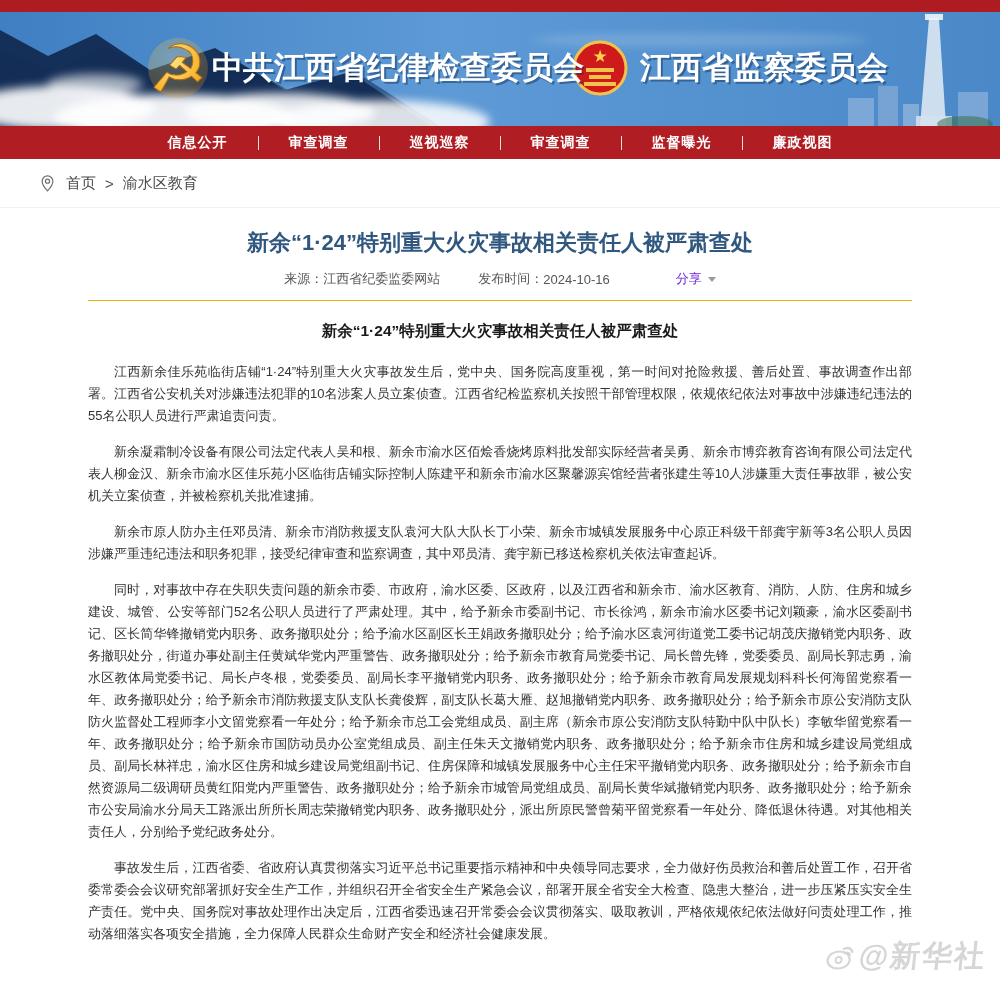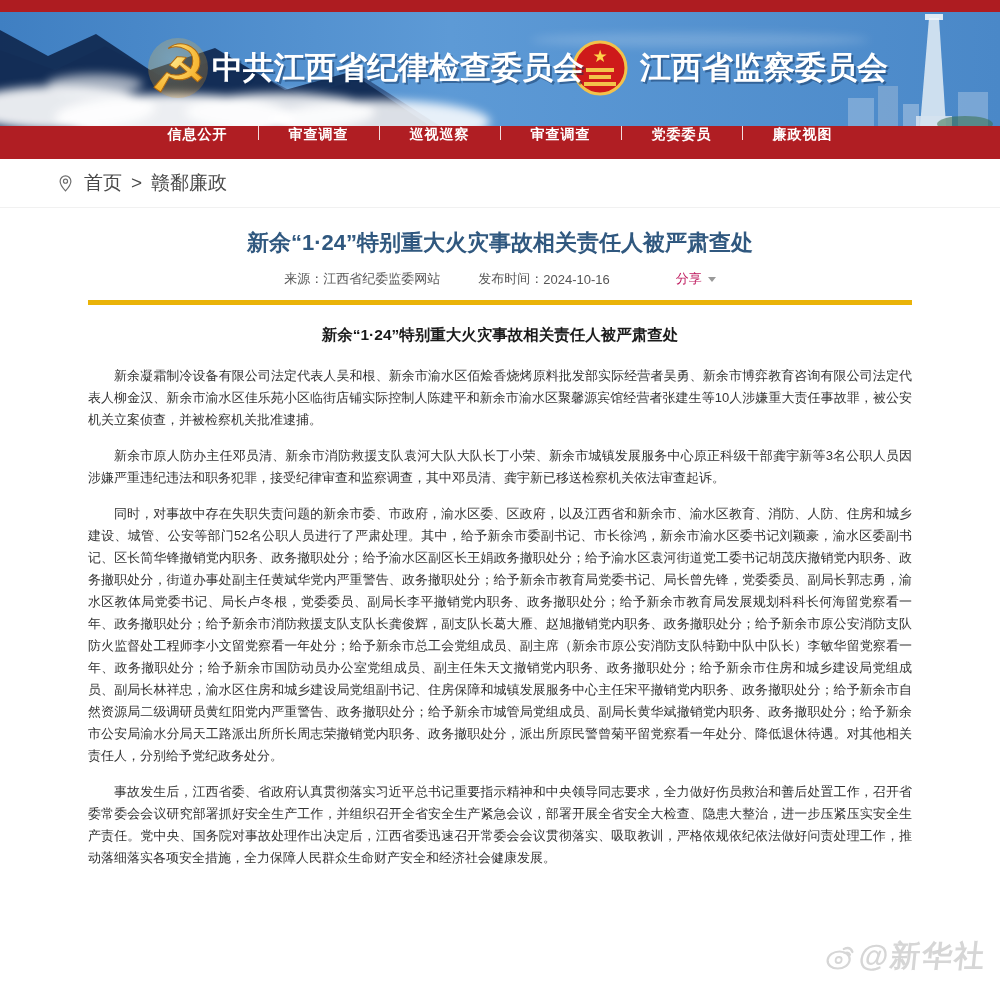--- a/index.html
+++ b/index.html
@@ -7,47 +7,47 @@
     width:1000px;height:984px;position:relative;overflow:hidden;
     background:#ffffff;
     font-family:"Liberation Sans","DejaVu Sans",sans-serif;
   }
   
   .top-strip{height:12px;background:#ae1c21;}
   
   .banner{height:114px;position:relative;overflow:hidden;}
   .banner svg{display:block;}
   
-  .nav{height:33px;background:#b01e23;display:flex;align-items:flex-start;justify-content:center;}
+  .nav{height:33px;background:#b01e23;display:flex;align-items:center;justify-content:center;}
   .nav-item{
     color:#ffffff;font-weight:bold;font-size:14px;letter-spacing:1px;
     padding:0 30px;cursor:pointer;white-space:nowrap;
   }
   .nav-sep{width:1px;height:14px;background:rgba(255,255,255,.85);}
   
   .breadcrumb{
     height:48px;display:flex;align-items:center;gap:9px;
-    padding-left:56px;font-size:19px;color:#4a4a4a;
+    padding-left:38px;font-size:15px;color:#4a4a4a;
     border-bottom:1px solid #f1f1f1;
   }
   .breadcrumb .crumb{cursor:pointer;}
   .pin{width:19px;height:19px;flex:0 0 auto;}
   
   .article{padding:0 88px;}
   .page-title{
     margin-top:20px;text-align:center;color:#30587f;
     font-size:22px;font-weight:bold;line-height:30px;
   }
   .meta{
     margin-top:12px;display:flex;justify-content:center;align-items:center;
     gap:38px;font-size:13px;color:#555;height:18px;
-    padding-bottom:12px;border-bottom:5px solid #eab308;
+    padding-bottom:12px;border-bottom:1px solid #eab308;
   }
   .meta .grp{display:flex;align-items:center;}
-  .share{display:flex;align-items:center;gap:6px;cursor:pointer;margin-left:28px;color:#be185d;}
+  .share{display:flex;align-items:center;gap:6px;cursor:pointer;margin-left:28px;color:#6d28d9;}
   .caret{width:0;height:0;border-left:4px solid transparent;border-right:4px solid transparent;border-top:5px solid #9a9a9a;}
   .subtitles{margin-top:14px;}
   .subtitle{
     text-align:center;font-weight:bold;color:#1a1a1a;
     font-size:15.5px;line-height:32px;
   }
   .para{
     font-size:13px;line-height:22px;color:#333;
     text-align:justify;text-indent:2em;margin:14px 0 0 0;
   }
@@ -131,33 +131,33 @@
 
 <div class="nav">
   <div class="nav-item">信息公开</div>
   <div class="nav-sep"></div>
   <div class="nav-item">审查调查</div>
   <div class="nav-sep"></div>
   <div class="nav-item">巡视巡察</div>
   <div class="nav-sep"></div>
   <div class="nav-item">审查调查</div>
   <div class="nav-sep"></div>
-  <div class="nav-item">党委委员</div>
+  <div class="nav-item">监督曝光</div>
   <div class="nav-sep"></div>
   <div class="nav-item">廉政视图</div>
 </div>
 
 <div class="breadcrumb">
   <svg class="pin" viewBox="0 0 24 24">
     <path d="M12 2.4C8.2 2.4 5.2 5.4 5.2 9.1c0 4.9 6.8 12.3 6.8 12.3s6.8-7.4 6.8-12.3c0-3.7-3-6.7-6.8-6.7z" fill="none" stroke="#6d6d6d" stroke-width="1.5"></path>
     <circle cx="12" cy="9.1" r="2.6" fill="none" stroke="#6d6d6d" stroke-width="1.5"></circle>
   </svg>
   <span class="crumb">首页</span>
   <span>&gt;</span>
-  <span class="crumb">赣鄱廉政</span>
+  <span class="crumb">渝水区教育</span>
 </div>
 
 <div class="article">
   <div class="page-title">新余“1·24”特别重大火灾事故相关责任人被严肃查处</div>
 
   <div class="meta">
     <span class="grp">
       <span>来源：</span>
       <span>江西省纪委监委网站</span>
     </span>
@@ -168,20 +168,21 @@
     <span class="share">
       <span>分享</span>
       <span class="caret"></span>
     </span>
   </div>
 
   <div class="subtitles">
     <div class="subtitle">新余“1·24”特别重大火灾事故相关责任人被严肃查处</div>
   </div>
 
+  <p class="para">江西新余佳乐苑临街店铺“1·24”特别重大火灾事故发生后，党中央、国务院高度重视，第一时间对抢险救援、善后处置、事故调查作出部署。江西省公安机关对涉嫌违法犯罪的10名涉案人员立案侦查。江西省纪检监察机关按照干部管理权限，依规依纪依法对事故中涉嫌违纪违法的55名公职人员进行严肃追责问责。</p>
   <p class="para">新余凝霜制冷设备有限公司法定代表人吴和根、新余市渝水区佰烩香烧烤原料批发部实际经营者吴勇、新余市博弈教育咨询有限公司法定代表人柳金汉、新余市渝水区佳乐苑小区临街店铺实际控制人陈建平和新余市渝水区聚馨源宾馆经营者张建生等10人涉嫌重大责任事故罪，被公安机关立案侦查，并被检察机关批准逮捕。</p>
   <p class="para">新余市原人防办主任邓员清、新余市消防救援支队袁河大队大队长丁小荣、新余市城镇发展服务中心原正科级干部龚宇新等3名公职人员因涉嫌严重违纪违法和职务犯罪，接受纪律审查和监察调查，其中邓员清、龚宇新已移送检察机关依法审查起诉。</p>
   <p class="para">同时，对事故中存在失职失责问题的新余市委、市政府，渝水区委、区政府，以及江西省和新余市、渝水区教育、消防、人防、住房和城乡建设、城管、公安等部门52名公职人员进行了严肃处理。其中，给予新余市委副书记、市长徐鸿，新余市渝水区委书记刘颖豪，渝水区委副书记、区长简华锋撤销党内职务、政务撤职处分；给予渝水区副区长王娟政务撤职处分；给予渝水区袁河街道党工委书记胡茂庆撤销党内职务、政务撤职处分，街道办事处副主任黄斌华党内严重警告、政务撤职处分；给予新余市教育局党委书记、局长曾先锋，党委委员、副局长郭志勇，渝水区教体局党委书记、局长卢冬根，党委委员、副局长李平撤销党内职务、政务撤职处分；给予新余市教育局发展规划科科长何海留党察看一年、政务撤职处分；给予新余市消防救援支队支队长龚俊辉，副支队长葛大雁、赵旭撤销党内职务、政务撤职处分；给予新余市原公安消防支队防火监督处工程师李小文留党察看一年处分；给予新余市总工会党组成员、副主席（新余市原公安消防支队特勤中队中队长）李敏华留党察看一年、政务撤职处分；给予新余市国防动员办公室党组成员、副主任朱天文撤销党内职务、政务撤职处分；给予新余市住房和城乡建设局党组成员、副局长林祥忠，渝水区住房和城乡建设局党组副书记、住房保障和城镇发展服务中心主任宋平撤销党内职务、政务撤职处分；给予新余市自然资源局二级调研员黄红阳党内严重警告、政务撤职处分；给予新余市城管局党组成员、副局长黄华斌撤销党内职务、政务撤职处分；给予新余市公安局渝水分局天工路派出所所长周志荣撤销党内职务、政务撤职处分，派出所原民警曾菊平留党察看一年处分、降低退休待遇。对其他相关责任人，分别给予党纪政务处分。</p>
   <p class="para">事故发生后，江西省委、省政府认真贯彻落实习近平总书记重要指示精神和中央领导同志要求，全力做好伤员救治和善后处置工作，召开省委常委会会议研究部署抓好安全生产工作，并组织召开全省安全生产紧急会议，部署开展全省安全大检查、隐患大整治，进一步压紧压实安全生产责任。党中央、国务院对事故处理作出决定后，江西省委迅速召开常委会会议贯彻落实、吸取教训，严格依规依纪依法做好问责处理工作，推动落细落实各项安全措施，全力保障人民群众生命财产安全和经济社会健康发展。</p>
 </div>
 
 <div class="watermark">
   <svg class="wb-icon" viewBox="0 0 32 32">
     <ellipse cx="16" cy="19" rx="11" ry="8.5" fill="none" stroke="#d2d2d2" stroke-width="2.2"></ellipse>
     <circle cx="16" cy="19" r="3" fill="none" stroke="#d2d2d2" stroke-width="1.8"></circle>

